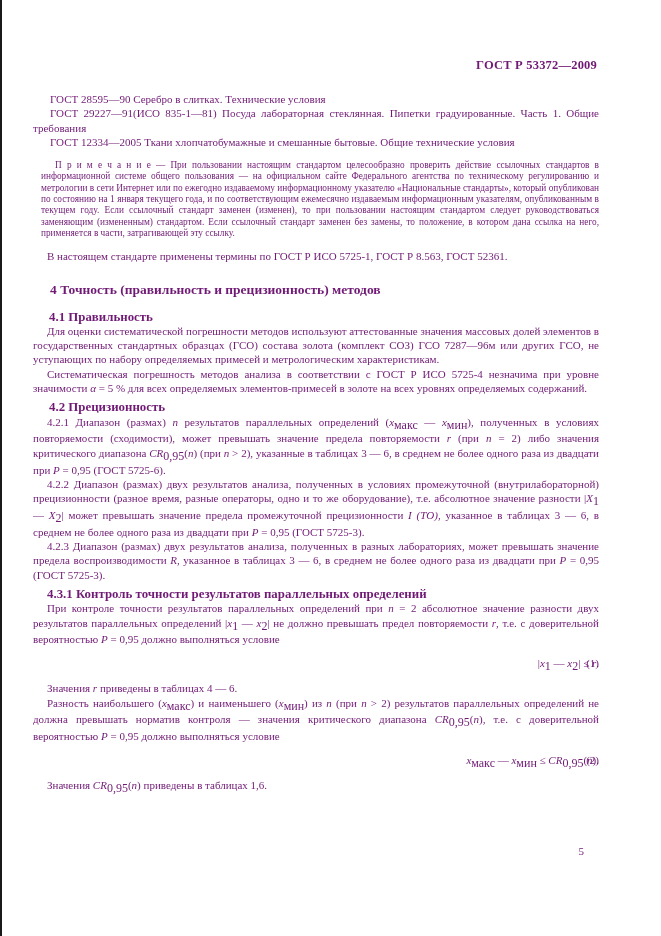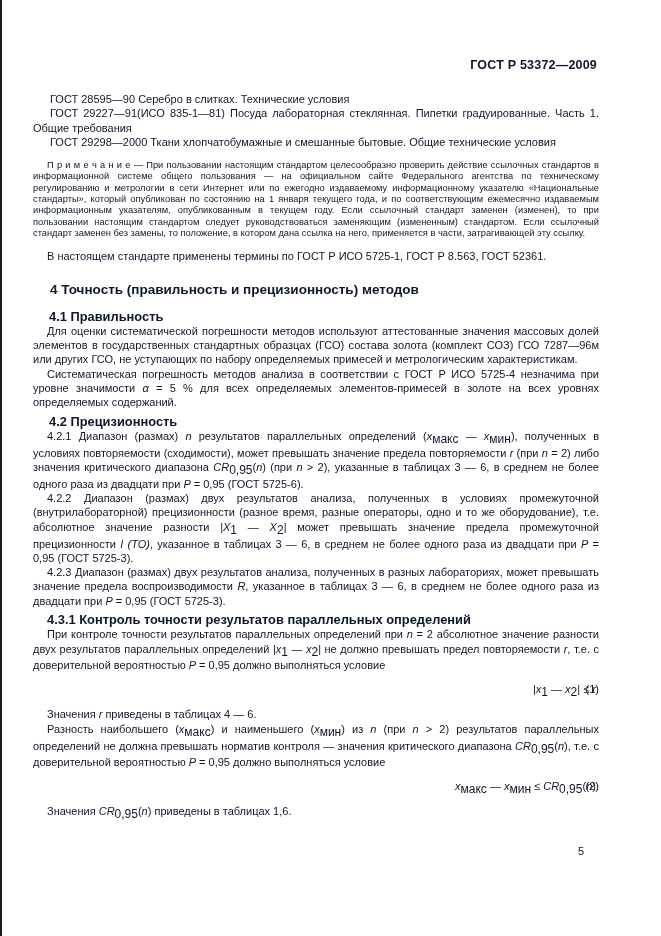--- a/index.html
+++ b/index.html
@@ -2,36 +2,36 @@
 <html lang="ru"><head>
 <meta charset="utf-8">
 <style>
   html,body{margin:0;padding:0;background:#ffffff;}
   .page{
     position:relative;
     width:661px;height:936px;
     background:#ffffff;
     border-left:2px solid #1a1a1a;
     box-sizing:border-box;
-    font-family:Liberation Sans, sans-serif;
-    color:#0f172a;
+    font-family:Liberation Serif, serif;
+    color:#701a75;
     overflow:hidden;
   }
   .doc-header{
     position:absolute;top:58px;right:64px;
     font-size:12.5px;font-weight:bold;letter-spacing:0.2px;
   }
   .content{
     position:absolute;top:92px;left:31px;width:566px;
     font-size:11px;line-height:14.3px;
   }
   .p{margin:0;text-align:justify;text-indent:14px;}
   .ref{margin:0;text-align:justify;text-indent:17px;}
   .note{
-    margin:11px 0 0 0;text-align:justify;text-indent:14px;
+    margin:11px 0 0 8px;text-align:justify;text-indent:14px;
     font-size:9.3px;line-height:11.3px;
   }
   .h-big{
     margin:17px 0 0 0;padding-left:17px;
     font-size:13.5px;font-weight:bold;line-height:17px;
   }
   .h-sub{margin:7px 0 0 0;padding-left:16px;font-weight:bold;}
   .h-sub2{margin:5px 0 0 0;padding-left:14px;font-weight:bold;}
   .mt10{margin-top:10px;}
   .mt12{margin-top:12px;}
@@ -49,21 +49,21 @@
 <body>
 
 <div class="page">
 
   <div class="doc-header">ГОСТ Р 53372—2009</div>
 
   <div class="content">
 
     <p class="ref">ГОСТ 28595—90  Серебро в слитках. Технические условия</p>
     <p class="ref">ГОСТ 29227—91(ИСО 835-1—81)  Посуда лабораторная стеклянная. Пипетки градуированные. Часть 1.  Общие требования</p>
-    <p class="ref">ГОСТ 29298—2000  Ткани хлопчатобумажные и смешанные бытовые. Общие технические условия</p>
+    <p class="ref">ГОСТ 12334—2005  Ткани хлопчатобумажные и смешанные бытовые. Общие технические условия</p>
 
     <p class="note">П р и м е ч а н и е — При пользовании настоящим стандартом целесообразно проверить действие ссылочных стандартов в информационной системе общего пользования — на официальном сайте Федерального агентства по техническому регулированию и метрологии в сети Интернет или по ежегодно издаваемому информационному указателю «Национальные стандарты», который опубликован по состоянию на 1 января текущего года, и по соответствующим ежемесячно издаваемым информационным указателям, опубликованным в текущем году. Если ссылочный стандарт заменен (изменен), то при пользовании настоящим стандартом следует руководствоваться заменяющим (измененным) стандартом. Если ссылочный стандарт заменен без замены, то положение, в котором дана ссылка на него, применяется в части, затрагивающей эту ссылку.</p>
 
     <p class="p mt10">В настоящем стандарте применены термины по ГОСТ Р ИСО 5725-1, ГОСТ Р 8.563, ГОСТ 52361.</p>
 
     <h2 class="h-big">4  Точность (правильность и прецизионность) методов</h2>
 
     <h3 class="h-sub mt12">4.1  Правильность</h3>
     <p class="p">Для оценки систематической погрешности методов используют аттестованные значения массовых долей элементов в государственных стандартных образцах (ГСО) состава золота (комплект СОЗ) ГСО 7287—96м или других ГСО, не уступающих по набору определяемых примесей и метрологическим характеристикам.</p>
     <p class="p"><span>Систематическая погрешность методов анализа в соответствии с ГОСТ Р ИСО 5725-4 незначима при уровне значимости </span><span class="i">α</span><span> = 5 % для всех определяемых элементов-примесей в золоте на всех уровнях определяемых содержаний.</span></p>

